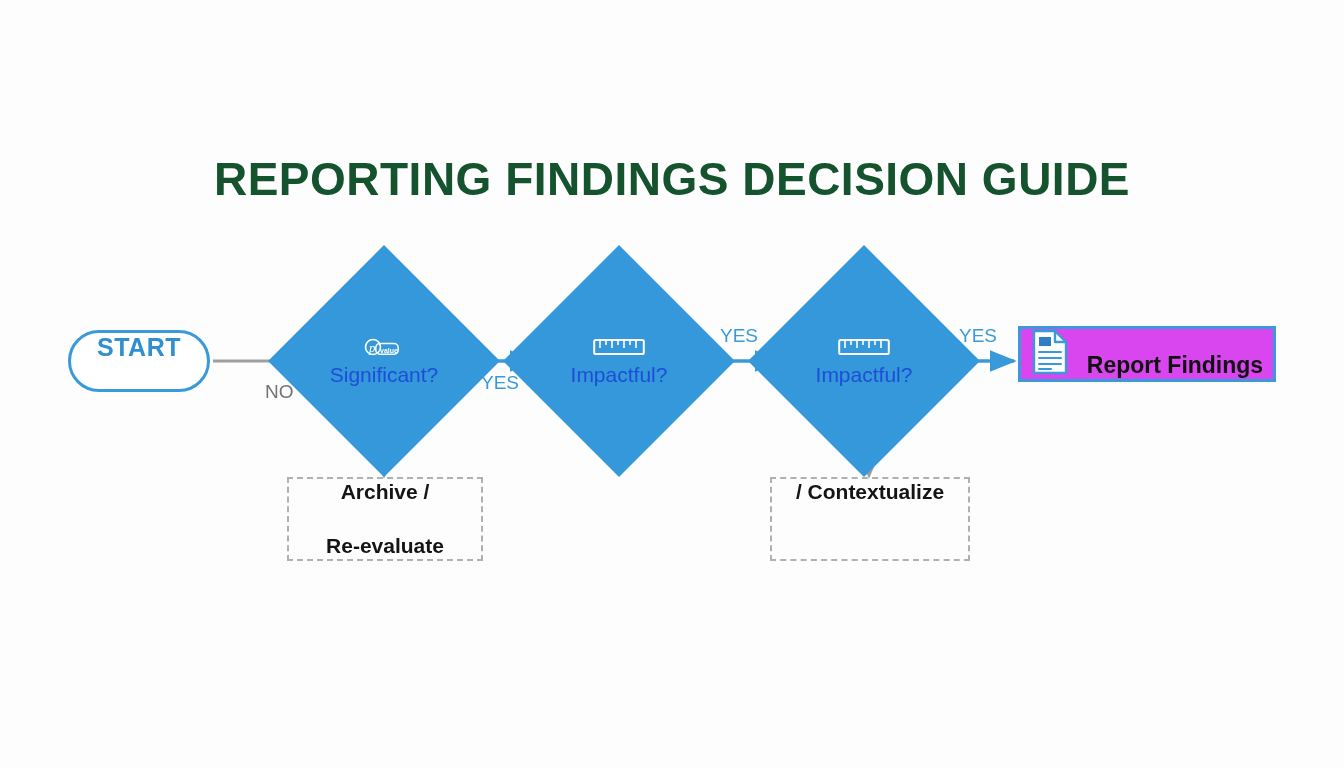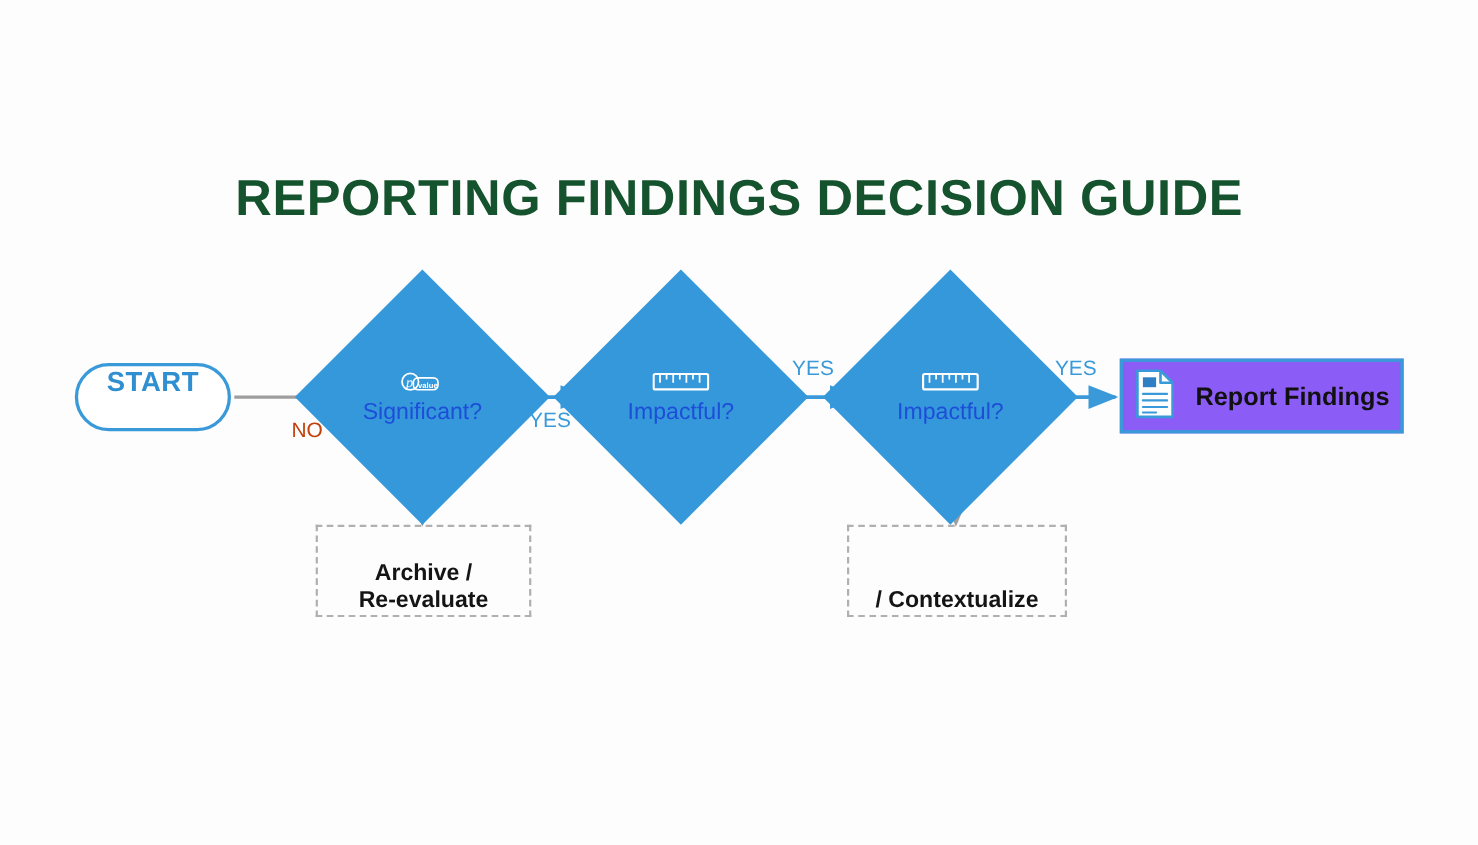--- a/index.html
+++ b/index.html
@@ -89,64 +89,64 @@
     color: #1d4ed8;
     white-space: nowrap;
   }
 
   
   .report-box {
     position: absolute;
     left: 1018px;
     top: 326px;
     width: 258px;
-    height: 68px;
+    height: 56px;
     border: 3px solid #3a9ad9;
-    background: #8b5cf6;
-    box-sizing: border-box;
-    display: flex;
-    align-items: center;
+    background: #d946ef;
+    box-sizing: border-box;
+    display: flex;
+    align-items: flex-end;
     justify-content: center;
     gap: 18px;
   }
   .report-label {
     font-size: 23px;
     font-weight: bold;
     color: #111111;
     white-space: nowrap;
   }
 
   
   .dashed-box {
     position: absolute;
     border: 2px dashed #b0b0b0;
     background: transparent;
     box-sizing: border-box;
     display: flex;
     flex-direction: column;
     align-items: center;
-    justify-content: flex-end;
+    justify-content: space-between;
   }
   .dashed-box .line {
     font-size: 21px;
     font-weight: bold;
     color: #141414;
     white-space: nowrap;
     line-height: 1.22;
   }
 
   
   .edge-label {
     position: absolute;
     font-size: 19px;
     font-weight: normal;
     white-space: nowrap;
   }
   .edge-label.blue { color: #3a9ad9; }
-  .edge-label.gray { color: #c2410c; }
+  .edge-label.gray { color: #737373; }
 </style>
 </head>
 <body>
 
 <svg id="canvas" viewBox="0 0 1344 768" xmlns="http://www.w3.org/2000/svg">
   <defs>
     <marker id="arrow-blue" markerWidth="9" markerHeight="9" refX="7.2" refY="3.2" orient="auto" markerUnits="strokeWidth">
       <path d="M0,0 L8,3.2 L0,6.4 z" fill="#3a9ad9"></path>
     </marker>
     <marker id="arrow-gray" markerWidth="8" markerHeight="8" refX="5.4" refY="3.0" orient="auto" markerUnits="strokeWidth">

